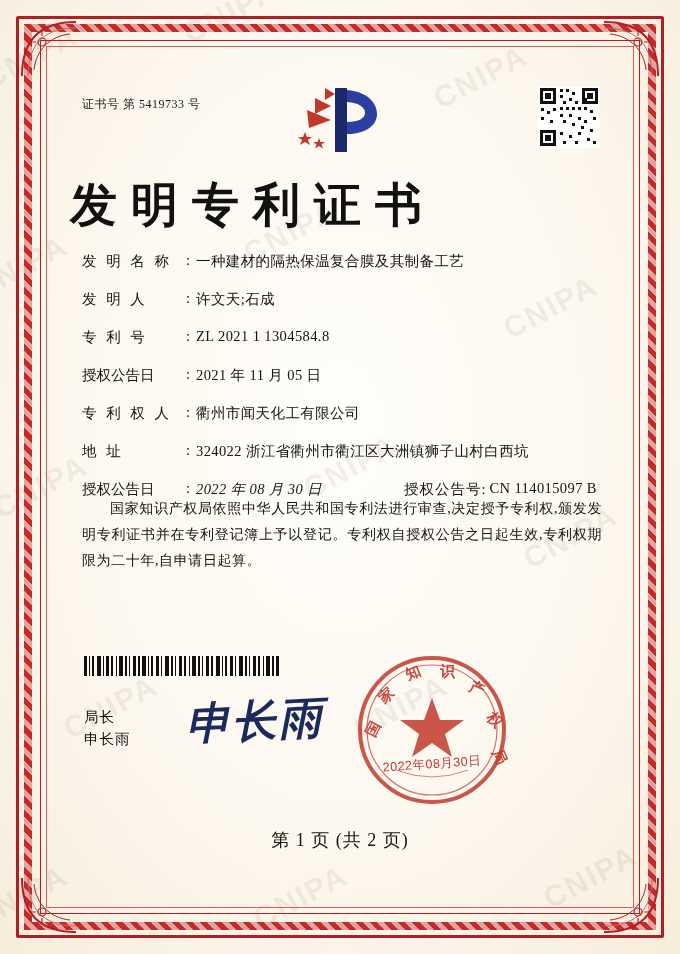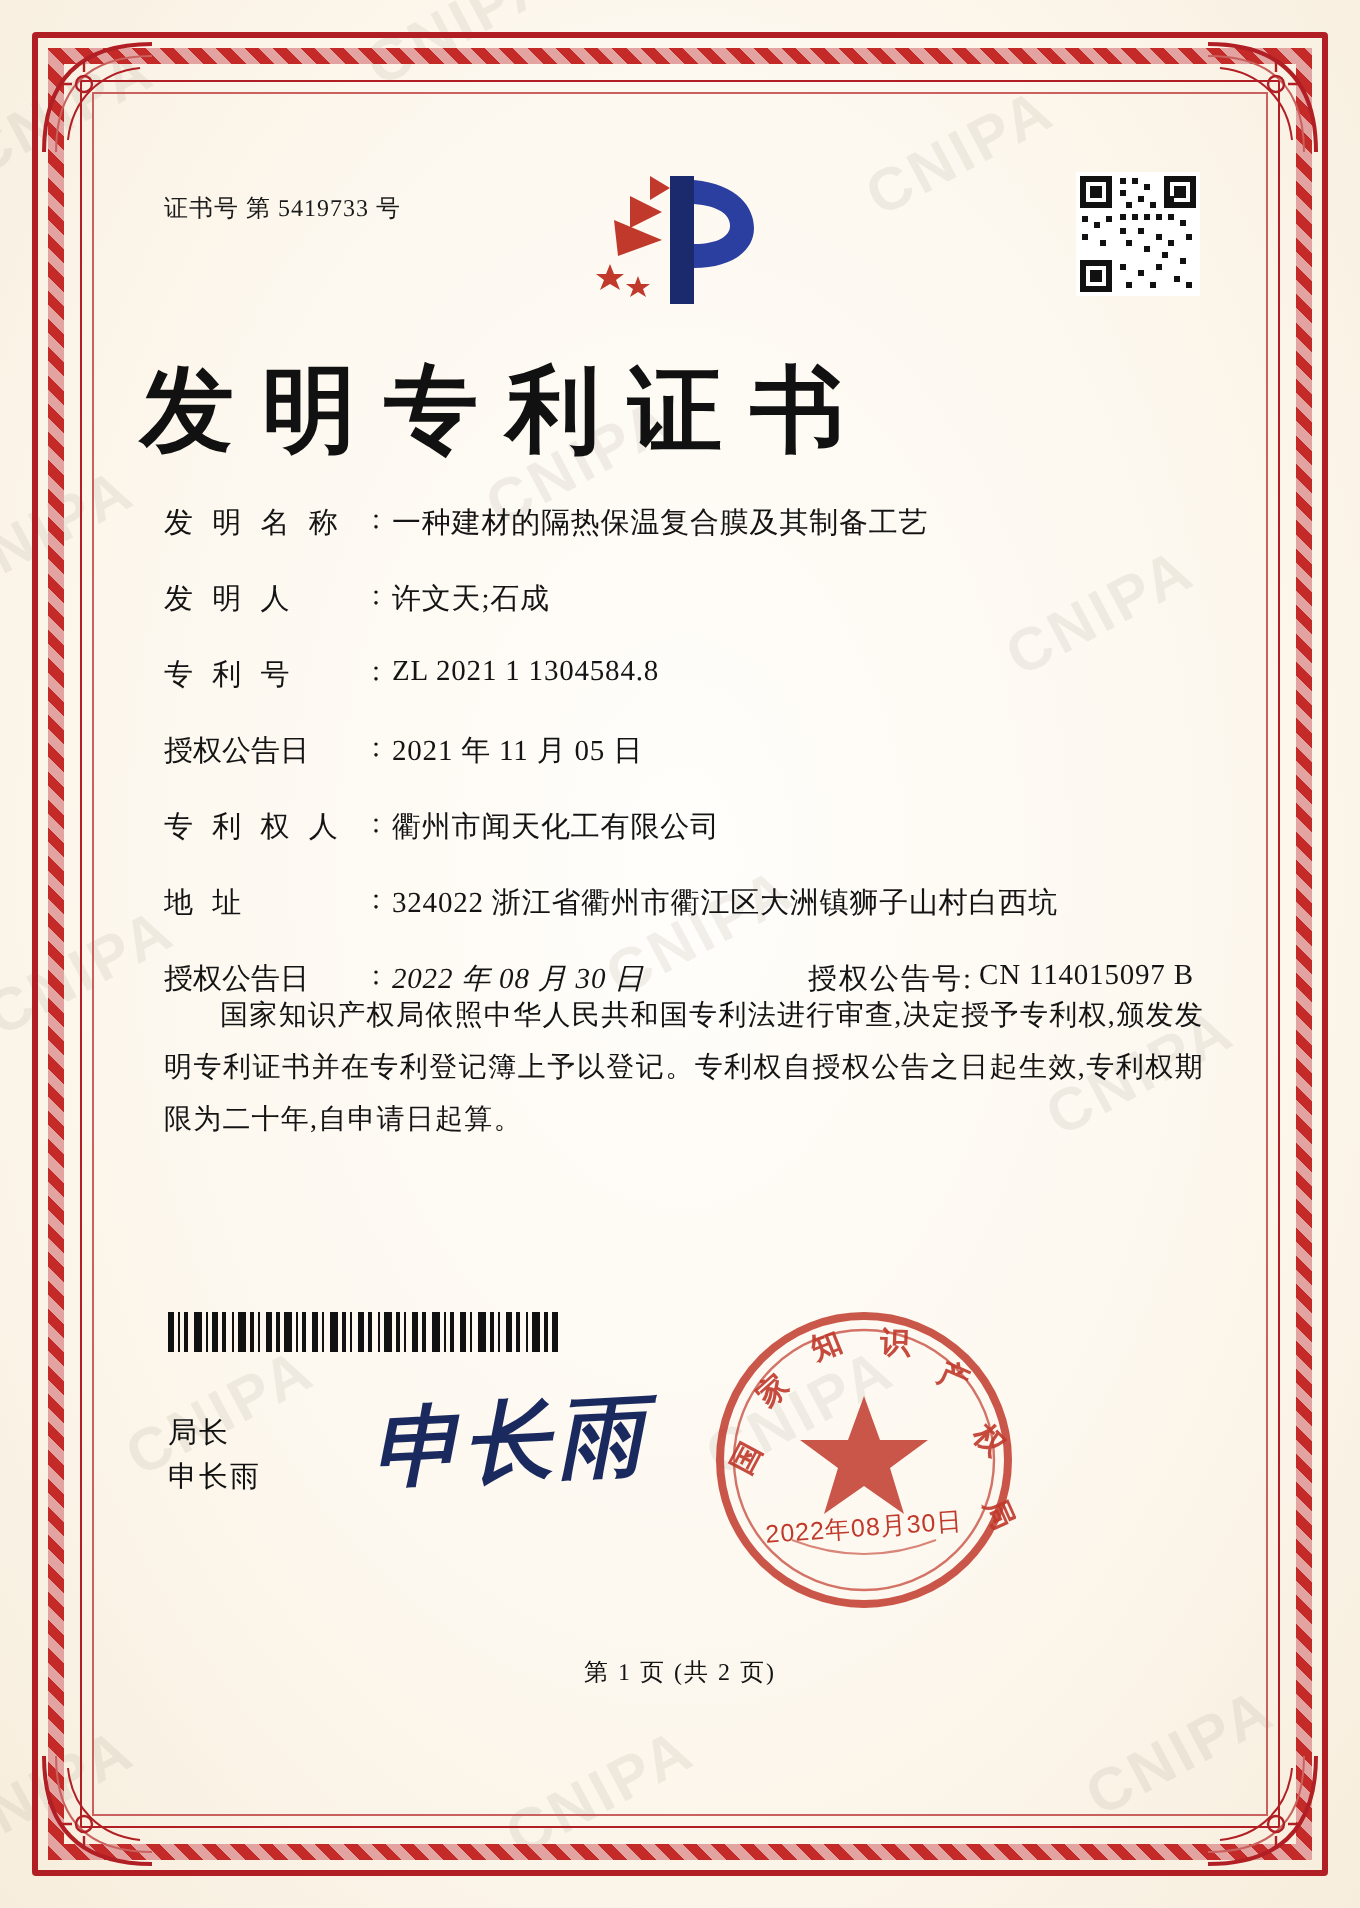--- a/index.html
+++ b/index.html
@@ -231,21 +231,21 @@
     letter-spacing: 0.5px;
     transform: rotate(-4deg);
     font-family: "Liberation Sans", sans-serif;
   }
 
   .page-num {
     position: absolute;
     left: 0; right: 0;
     top: 772px;
     text-align: center;
-    font-size: 12px;
+    font-size: 18px;
     color: #141414;
     letter-spacing: 1px;
   }
 
   .footer-note {
     position: absolute;
     left: 0; right: 0;
     bottom: 22px;
     text-align: center;
     font-size: 13px;

